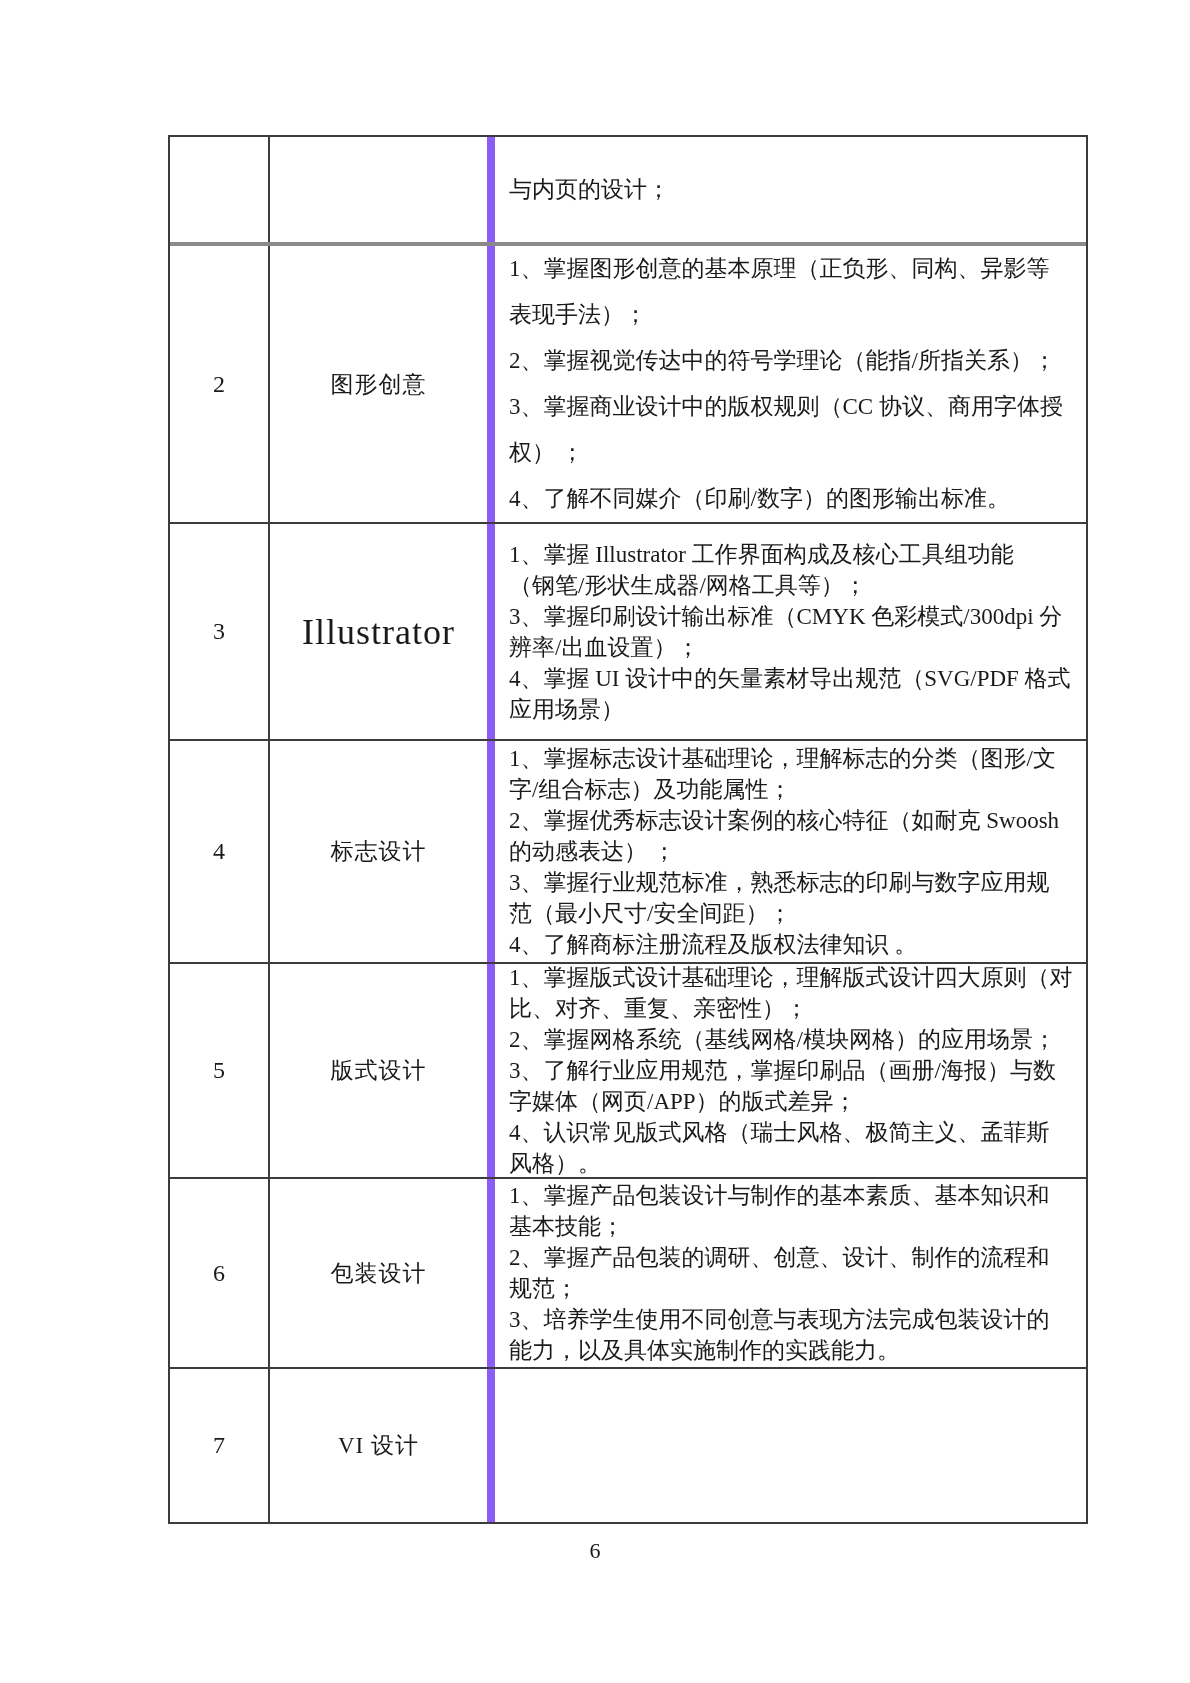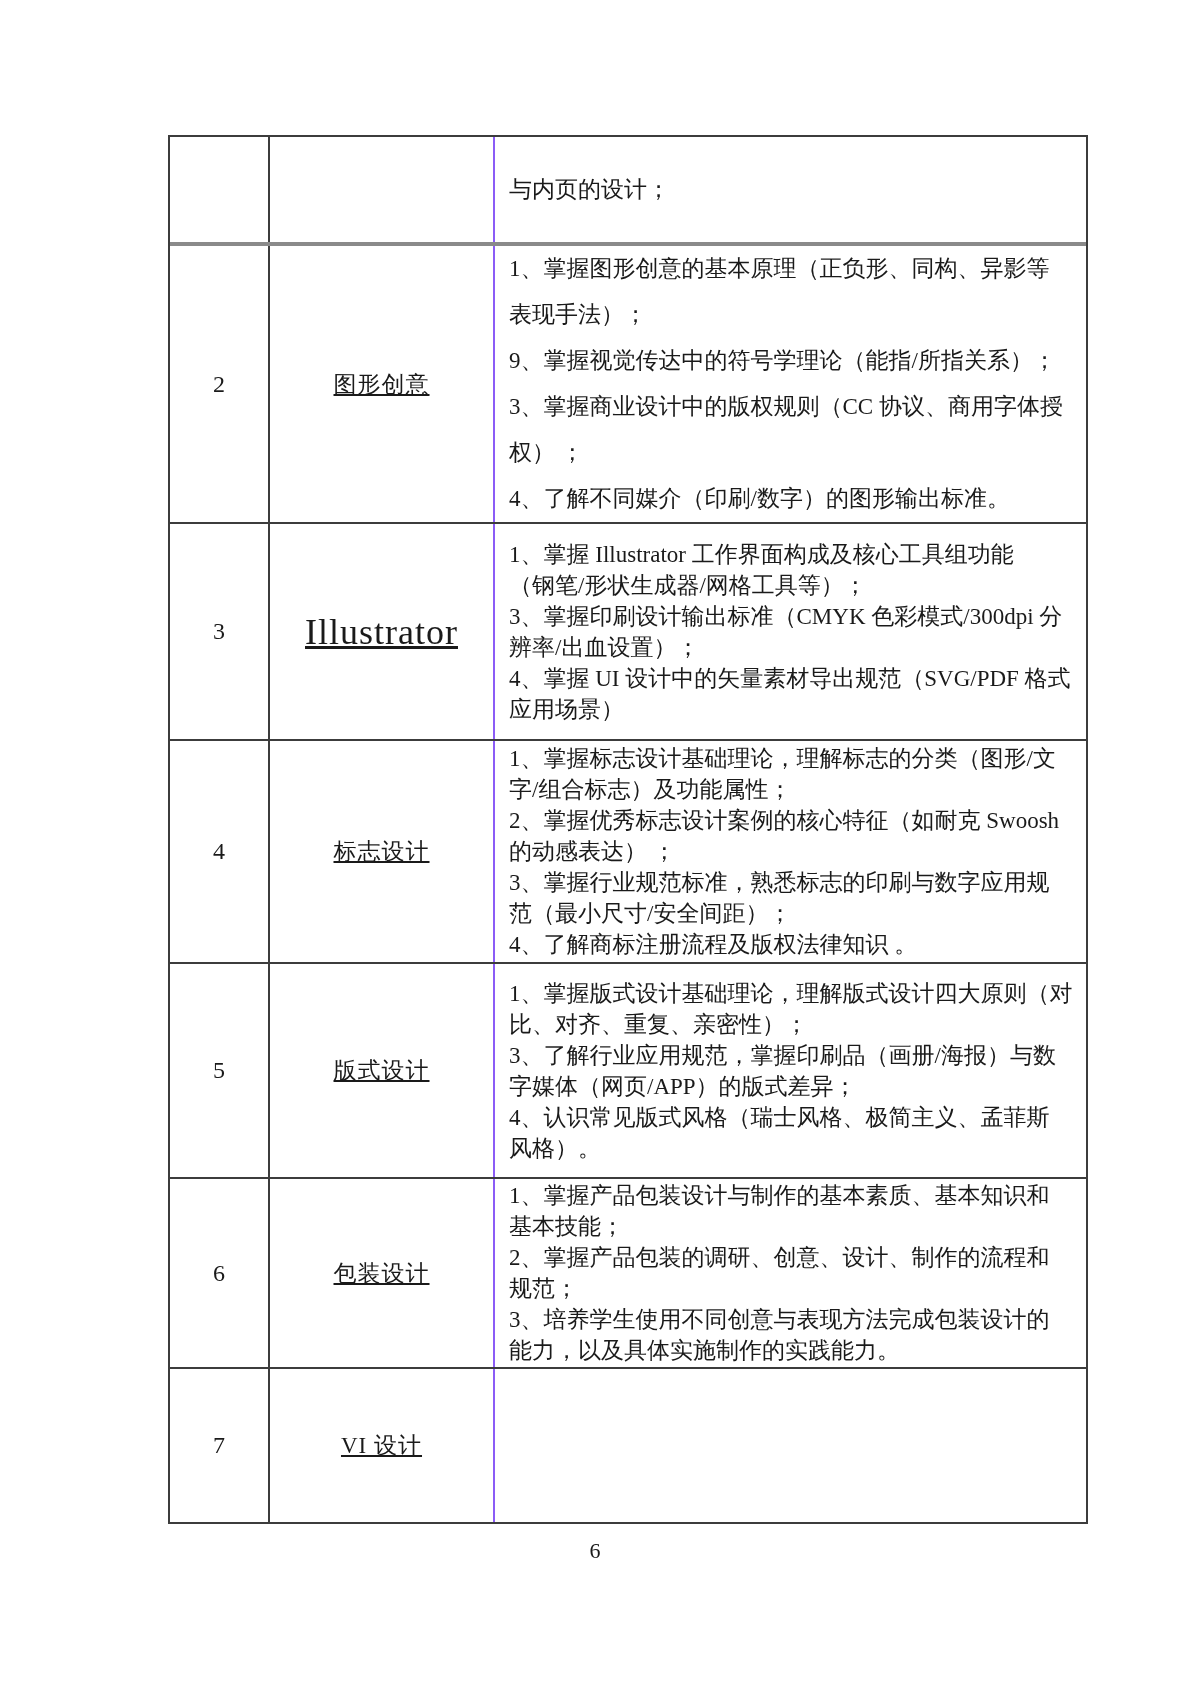--- a/index.html
+++ b/index.html
@@ -39,28 +39,27 @@
     flex: 0 0 100px;
     border-right: 2px solid #3c3c3c;
     display: flex;
     align-items: center;
     justify-content: center;
     font-size: 24px;
   }
   .cell-name {
     width: 225px;
     flex: 0 0 225px;
-    border-right: 2px solid #8b5cf6;
+    border-right: 8px solid #8b5cf6;
     display: flex;
     align-items: center;
     justify-content: center;
     font-size: 23px;
     letter-spacing: 1px;
     white-space: nowrap;
-    text-decoration: underline;
   }
   .cell-name.latin {
     font-size: 36px;
     letter-spacing: 1px;
   }
   .cell-content {
     flex: 1 1 auto;
     padding: 0 14px;
     font-size: 23px;
     display: flex;
@@ -107,21 +106,21 @@
         <div class="line">与内页的设计；</div>
       </div>
     </div>
 
     <div class="trow thick-top r2">
       <div class="cell cell-num">2</div>
       <div class="cell cell-name">图形创意</div>
       <div class="cell cell-content wide">
         <div class="line">1、掌握图形创意的基本原理（正负形、同构、异影等</div>
         <div class="line">表现手法）；</div>
-        <div class="line">9、掌握视觉传达中的符号学理论（能指/所指关系）；</div>
+        <div class="line">2、掌握视觉传达中的符号学理论（能指/所指关系）；</div>
         <div class="line">3、掌握商业设计中的版权规则（CC 协议、商用字体授</div>
         <div class="line">权） ；</div>
         <div class="line">4、了解不同媒介（印刷/数字）的图形输出标准。</div>
       </div>
     </div>
 
     <div class="trow r3">
       <div class="cell cell-num">3</div>
       <div class="cell cell-name latin">Illustrator</div>
       <div class="cell cell-content">
@@ -147,20 +146,21 @@
         <div class="line">4、了解商标注册流程及版权法律知识 。</div>
       </div>
     </div>
 
     <div class="trow r5">
       <div class="cell cell-num">5</div>
       <div class="cell cell-name">版式设计</div>
       <div class="cell cell-content">
         <div class="line">1、掌握版式设计基础理论，理解版式设计四大原则（对</div>
         <div class="line">比、对齐、重复、亲密性）；</div>
+        <div class="line">2、掌握网格系统（基线网格/模块网格）的应用场景；</div>
         <div class="line">3、了解行业应用规范，掌握印刷品（画册/海报）与数</div>
         <div class="line">字媒体（网页/APP）的版式差异；</div>
         <div class="line">4、认识常见版式风格（瑞士风格、极简主义、孟菲斯</div>
         <div class="line">风格）。</div>
       </div>
     </div>
 
     <div class="trow r6">
       <div class="cell cell-num">6</div>
       <div class="cell cell-name">包装设计</div>

